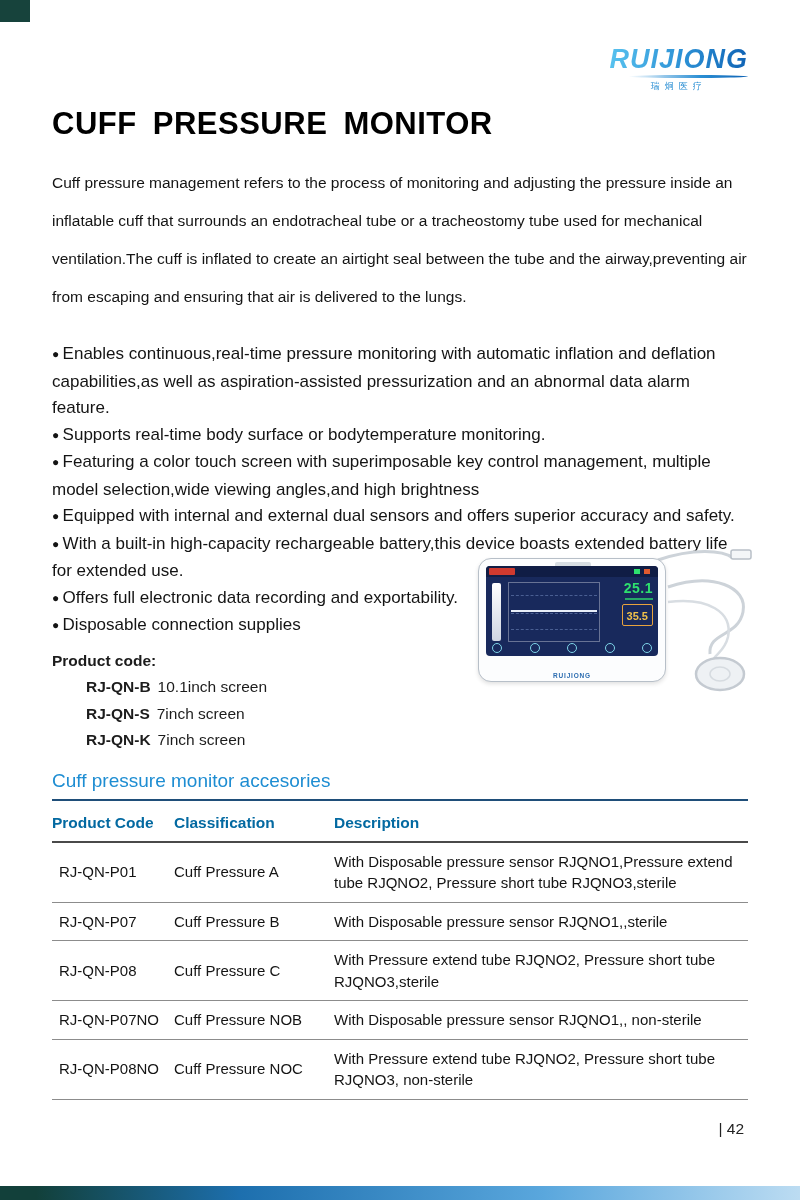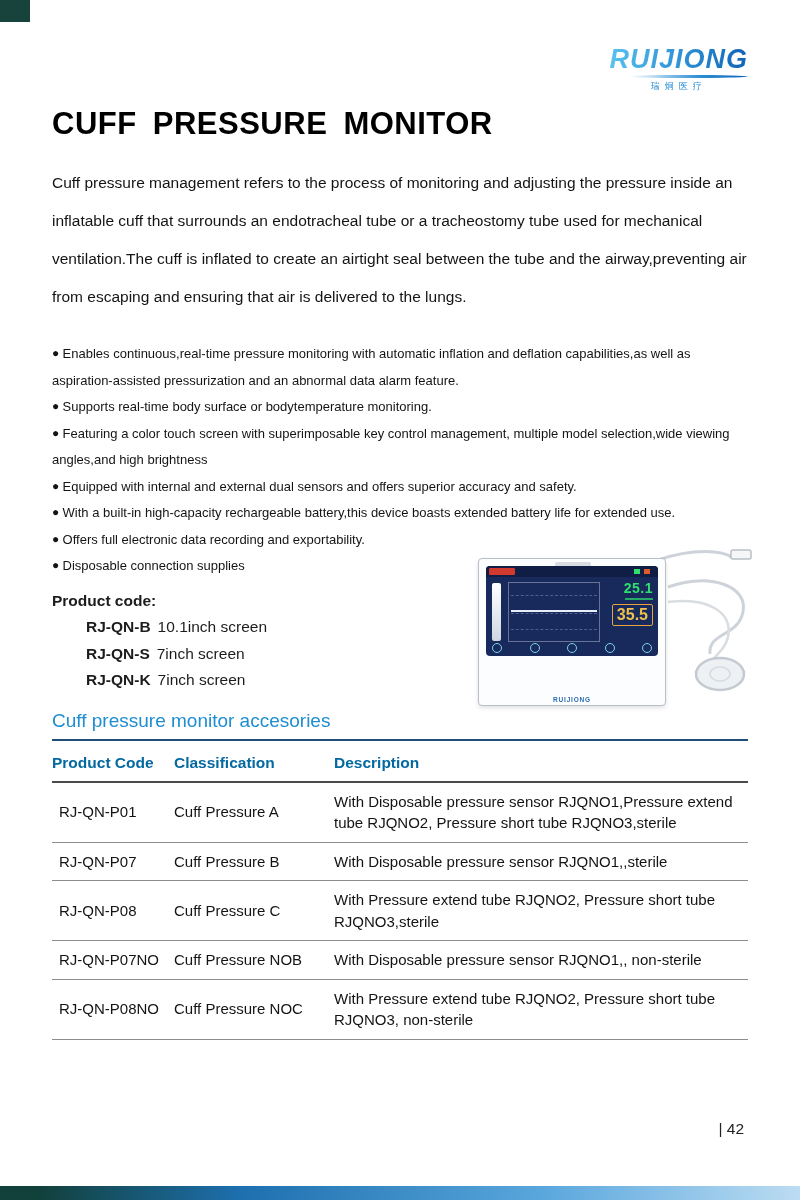--- a/index.html
+++ b/index.html
@@ -23,21 +23,21 @@
     -webkit-background-clip:text; background-clip:text; color:transparent;
   }
   .logo-swoosh { height:3px; width:120px; margin:0 0 2px auto; border-radius:50%;
     background:linear-gradient(90deg,rgba(88,194,239,0) 0%, #2b8fd4 60%, #0f63b5 100%); }
   .logo-sub { font-size:9px; color:#2b8fd4; letter-spacing:5px; margin-top:1px; }
   
   .content { padding:0 52px; }
   .doc-title { margin-top:106px; font-size:31px; font-weight:bold; letter-spacing:0.5px; word-spacing:7px; color:#000; }
   .intro { margin-top:22px; font-size:15.5px; line-height:38px; color:#141414; }
   .bullets { margin-top:25px; }
-  .bullet { font-size:13px; line-height:26.5px; color:#141414; }
+  .bullet { font-size:17px; line-height:26.5px; color:#141414; }
   .bullet::before { content:"\25CF\00A0 "; font-size:12px; position:relative; top:-1px; }
   .bullet + .bullet { margin-top:0; }
   
   .product-code { margin-top:8px; font-size:15.5px; line-height:26.5px; }
   .pc-label { font-weight:bold; }
   .pc-line { padding-left:34px; }
   .pc-code { font-weight:bold; }
   .pc-desc { margin-left:7px; }
   
   .section-heading { margin-top:16px; font-size:19px; font-weight:normal; color:#1e8dd2; }
@@ -55,43 +55,43 @@
     padding:8px 0; border-bottom:1px solid #8c8c8c;
   }
   table.acc td.code { padding-left:7px; }
   table.acc td.desc { padding-left:10px; padding-right:4px; }
   
   .footer-page { position:absolute; right:56px; top:1120px; font-size:15.5px; color:#222; }
   
   .device-wrap { position:absolute; left:478px; top:548px; width:290px; height:150px; }
   .tubing { position:absolute; left:160px; top:-6px; }
   .device {
-    position:absolute; left:0; top:10px; width:188px; height:148px;
-    background:#fcfdfe; border:1.5px solid #b7bfc8; border-radius:4px;
+    position:absolute; left:0; top:10px; width:188px; height:124px;
+    background:#fcfdfe; border:1.5px solid #b7bfc8; border-radius:13px;
     box-shadow:0 2px 4px rgba(0,0,0,0.12);
   }
   .device-notch { position:absolute; left:76px; top:3px; width:36px; height:7px; background:#d7dde2; border-radius:2px; }
   .screen {
     position:absolute; left:7px; top:7px; right:7px; height:90px;
     background:#18295c; border-radius:4px; overflow:hidden;
   }
   .scr-statusbar { position:absolute; left:0; top:0; right:0; height:11px; background:#101d45; }
   .scr-alarm { position:absolute; left:3px; top:2px; width:26px; height:7px; background:#d03a2f; border-radius:1px; }
   .scr-dot-g { position:absolute; right:18px; top:3px; width:6px; height:5px; background:#2ee06e; }
   .scr-dot-r { position:absolute; right:8px; top:3px; width:6px; height:5px; background:#e05a2f; }
   .scr-gauge { position:absolute; left:6px; top:17px; width:9px; height:58px; background:linear-gradient(180deg,#ffffff,#cfd6e2); border-radius:2px; }
   .scr-plot { position:absolute; left:22px; top:16px; width:92px; height:60px; border:1px solid rgba(255,255,255,0.35); }
   .dash { position:absolute; left:2px; right:2px; border-top:1px dashed #4a5f93; }
   .dash.d1 { top:12px; } .dash.d2 { top:30px; } .dash.d3 { top:46px; }
   .wave { position:absolute; left:2px; right:2px; top:27px; height:2px; background:#e8eef8; }
   .scr-values { position:absolute; right:5px; top:14px; width:56px; text-align:right; }
   .val-pressure { font-size:14px; font-weight:bold; color:#2ee06e; letter-spacing:0.5px; }
   .val-unit-bar { height:2px; width:28px; margin:2px 0 4px auto; background:#2ee06e; opacity:0.7; }
   .val-temp-box { display:inline-block; border:1px solid #e8a33d; border-radius:2px; padding:1px 4px; }
-  .val-temp { font-size:16px; font-weight:bold; color:#f0c14b; }
+  .val-temp { font-size:11px; font-weight:bold; color:#f0c14b; }
   .scr-buttons { position:absolute; left:6px; right:6px; bottom:3px; display:flex; justify-content:space-between; }
   .scr-btn { width:10px; height:10px; border:1px solid #7fd4e8; border-radius:50%; }
   .bezel-brand { position:absolute; left:0; right:0; bottom:2px; text-align:center; font-size:6.5px; font-weight:bold; color:#2b6cb0; letter-spacing:0.8px; }
 </style>
 </head>
 <body>
 
 <div class="page">
 
   <div class="corner-square"></div>

